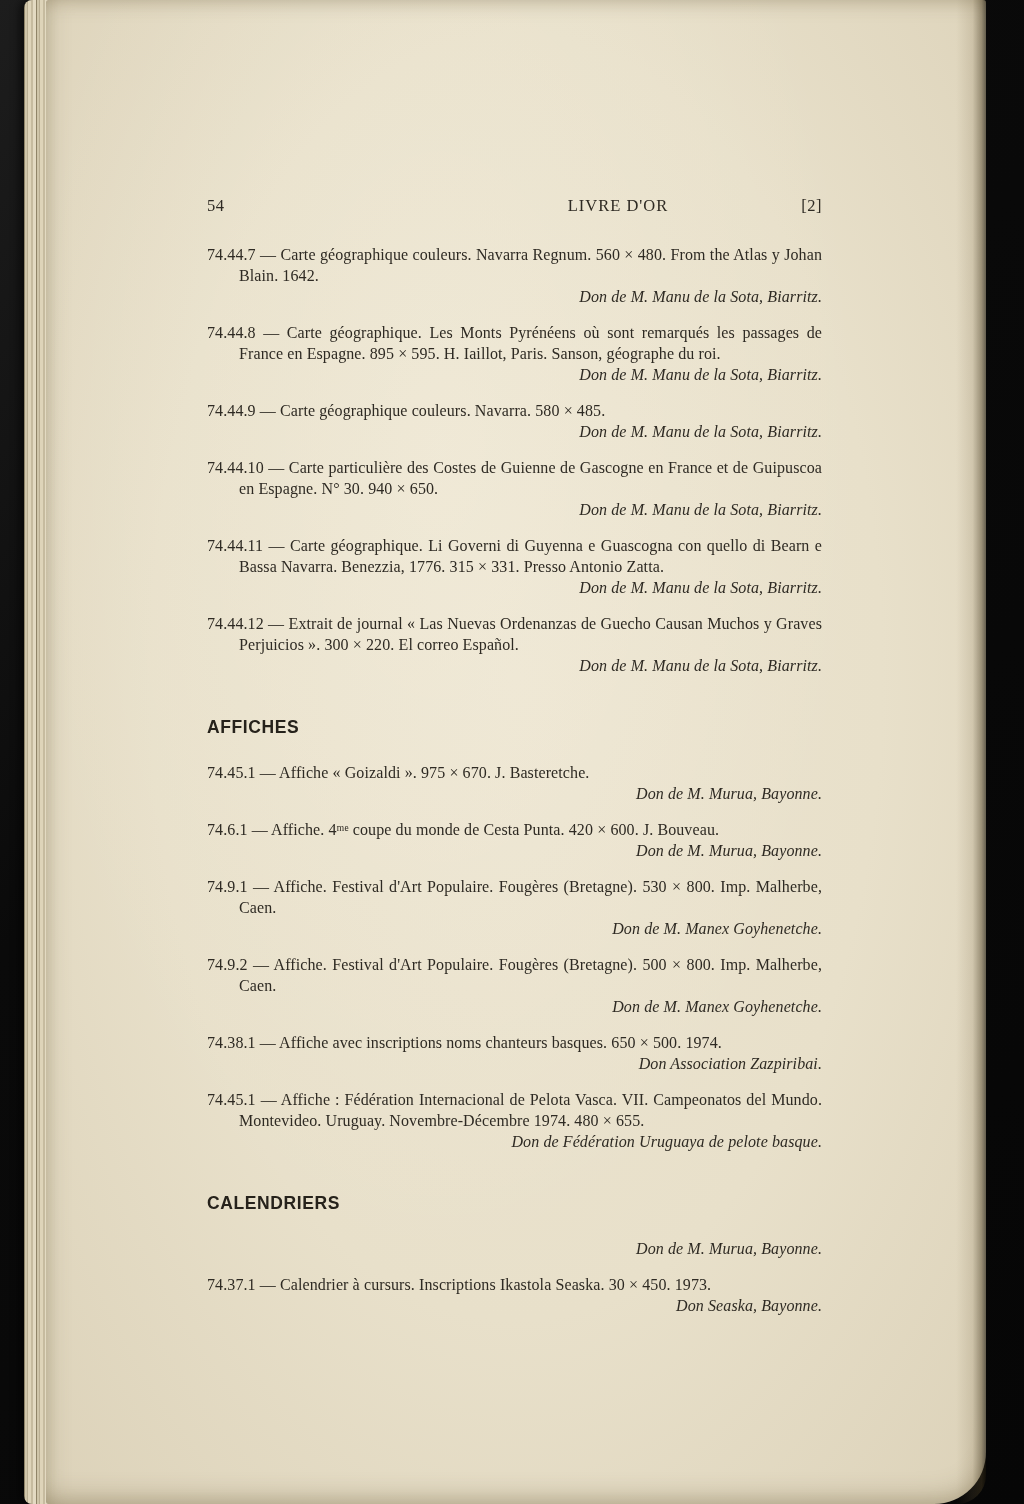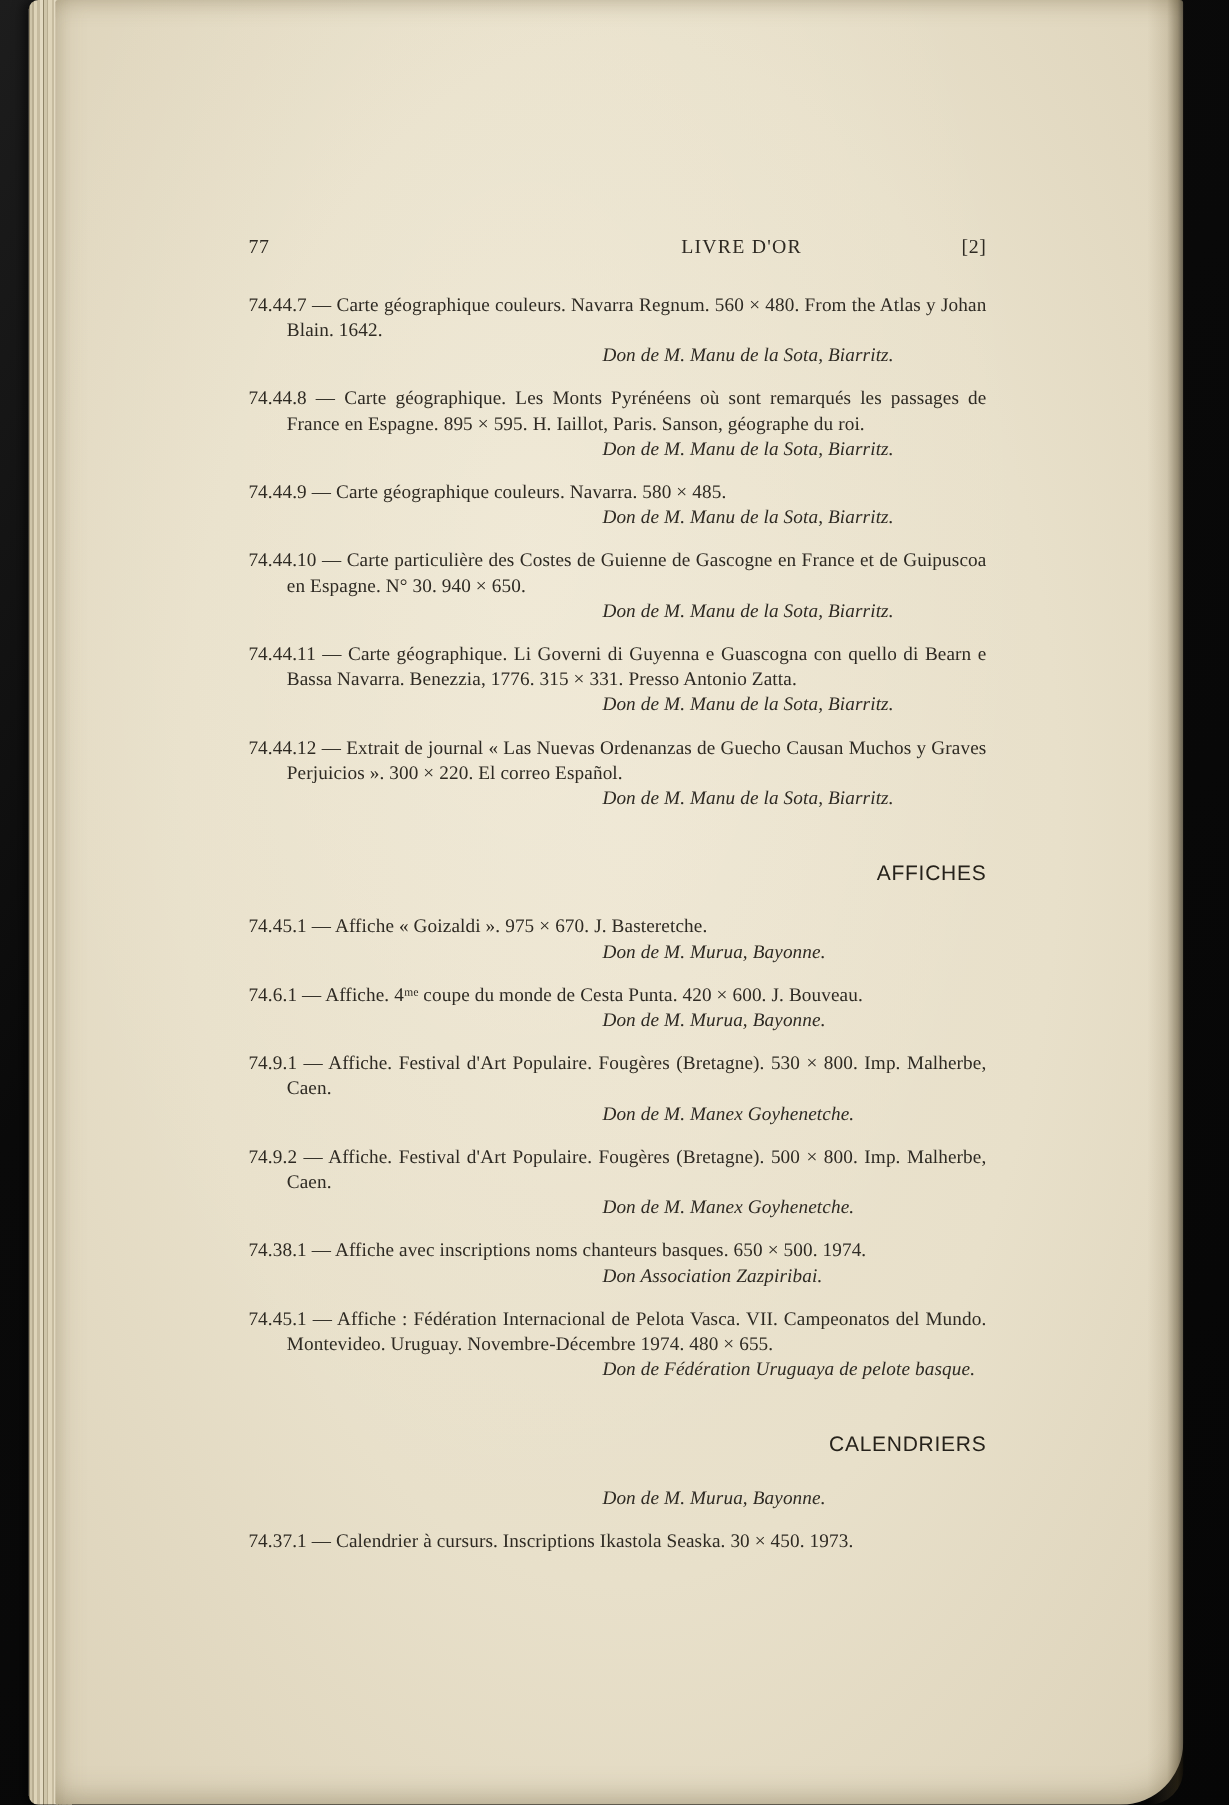--- a/index.html
+++ b/index.html
@@ -47,37 +47,37 @@
   }
   .page-header .left  { flex:1; text-align:left; }
   .page-header .mid   { flex:2; text-align:right; letter-spacing:1px; }
   .page-header .right { flex:1; text-align:right; }
   .entry {
     font-size:16px; line-height:21px; letter-spacing:.1px;
     text-align:justify; padding-left:32px; text-indent:-32px;margin-top:15px;
   }
   .don {
     font-size:16px; line-height:21px; font-style:italic; letter-spacing:.1px;
-    margin:0 0 2px 295px; padding-left:14px; text-indent:-14px;
+    margin:0 0 2px 295px; padding-left:14px; text-indent:-14px;text-align:right;
   }
   .section-heading {
     font-family:"Liberation Sans","DejaVu Sans",sans-serif;
-    font-weight:normal; font-size:17.5px; letter-spacing:.6px;
-    text-align:right; color:#26221b; margin:41px 0 24px;
+    font-weight:bold; font-size:17.5px; letter-spacing:.6px;
+    text-align:left; color:#26221b; margin:41px 0 24px;
   }
 </style>
 </head>
 <body>
 
 <div class="scan">
   <div class="page-edges"></div>
   <div class="page">
     <div class="content">
       <div class="page-header">
-        <span class="left">77</span>
+        <span class="left">54</span>
         <span class="mid">LIVRE D'OR</span>
         <span class="right">[2]</span>
       </div>
       <div id="catalog">
           <p class="entry">74.44.7 — Carte géographique couleurs. Navarra Regnum. 560 × 480. From the Atlas y Johan Blain. 1642.</p>
           <p class="don">Don de M. Manu de la Sota, Biarritz.</p>
           <p class="entry">74.44.8 — Carte géographique. Les Monts Pyrénéens où sont remarqués les passages de France en Espagne. 895 × 595. H. Iaillot, Paris. Sanson, géographe du roi.</p>
           <p class="don">Don de M. Manu de la Sota, Biarritz.</p>
           <p class="entry">74.44.9 — Carte géographique couleurs. Navarra. 580 × 485.</p>
           <p class="don">Don de M. Manu de la Sota, Biarritz.</p>
@@ -96,16 +96,17 @@
           <p class="don">Don de M. Manex Goyhenetche.</p>
           <p class="entry">74.9.2 — Affiche. Festival d'Art Populaire. Fougères (Bretagne). 500 × 800. Imp. Malherbe, Caen.</p>
           <p class="don">Don de M. Manex Goyhenetche.</p>
           <p class="entry">74.38.1 — Affiche avec inscriptions noms chanteurs basques. 650 × 500. 1974.</p>
           <p class="don">Don Association Zazpiribai.</p>
           <p class="entry">74.45.1 — Affiche : Fédération Internacional de Pelota Vasca. VII. Campeonatos del Mundo. Montevideo. Uruguay. Novembre-Décembre 1974. 480 × 655.</p>
           <p class="don">Don de Fédération Uruguaya de pelote basque.</p>
           <h2 class="section-heading">CALENDRIERS</h2>
           <p class="don">Don de M. Murua, Bayonne.</p>
           <p class="entry">74.37.1 — Calendrier à cursurs. Inscriptions Ikastola Seaska. 30 × 450. 1973.</p>
+          <p class="don">Don Seaska, Bayonne.</p>
         </div>
     </div>
   </div>
 </div>
 
 </body></html>

